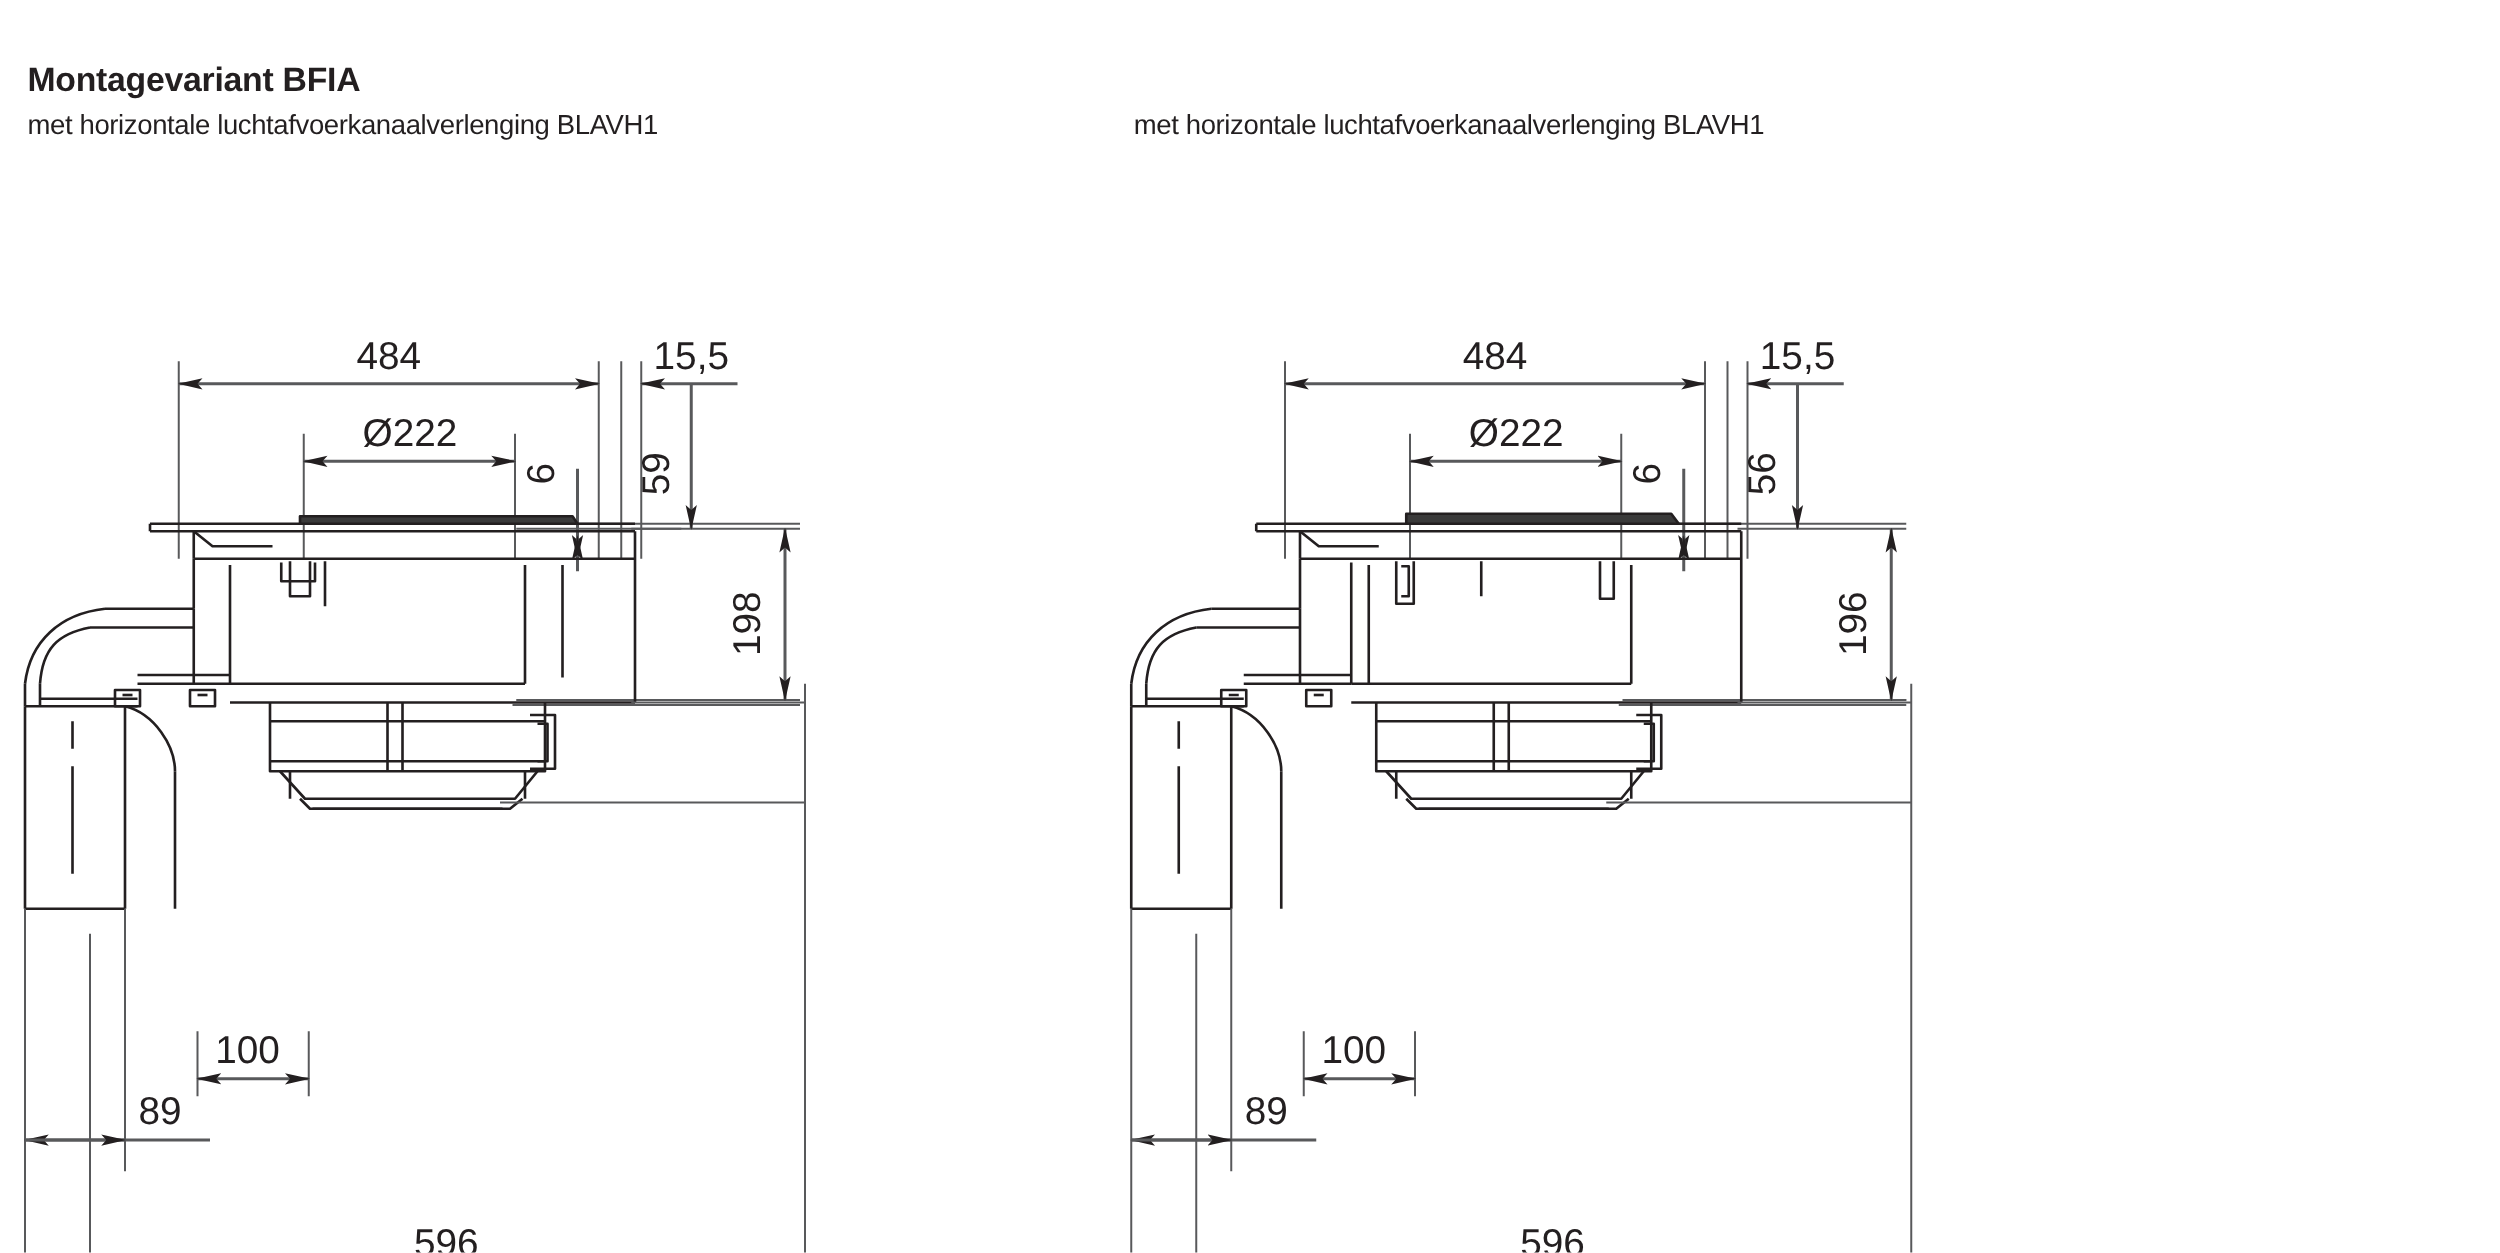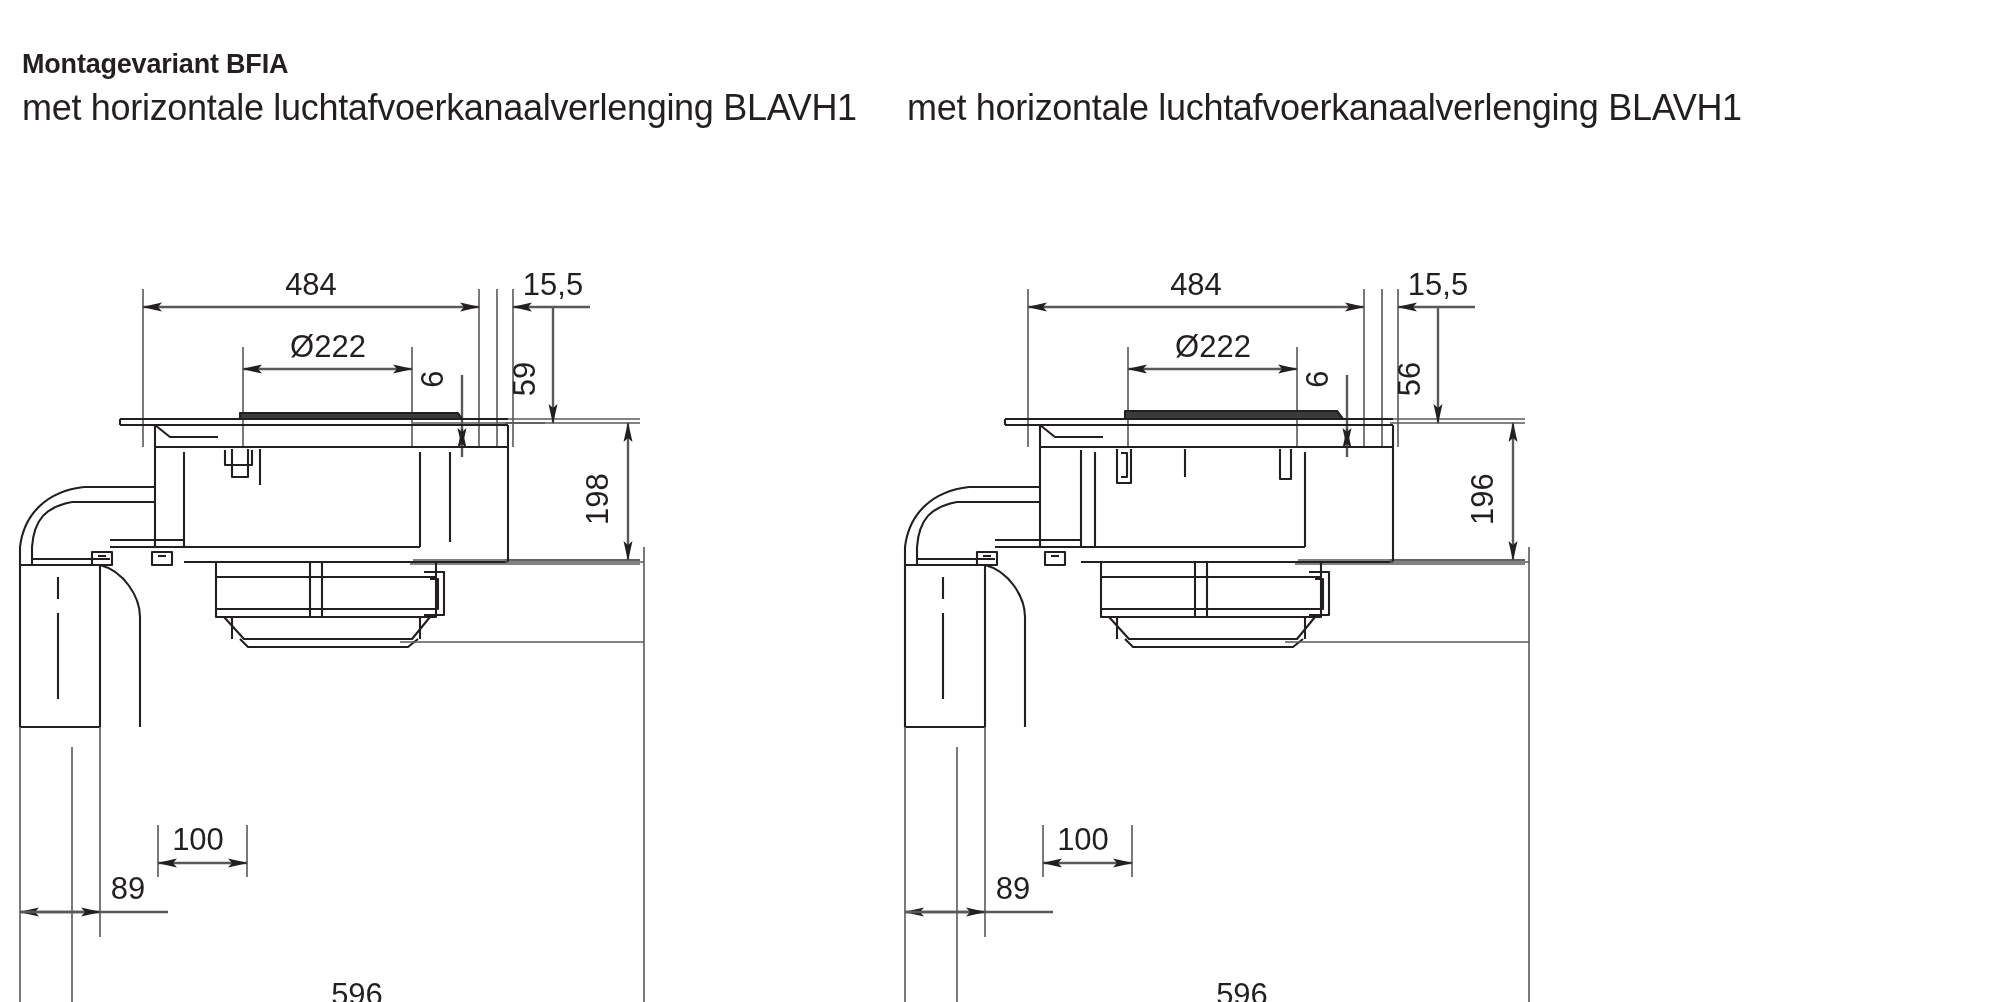--- a/index.html
+++ b/index.html
@@ -33,21 +33,21 @@
     font-size: 27px;
     font-weight: bold;
     color: #231f20;
     letter-spacing: -0.2px;
     white-space: nowrap;
   }
   .hdr-sub {
     position: absolute;
     left: 22px;
     top: 40px;
-    font-size: 36px;
+    font-size: 22px;
     font-weight: normal;
     color: #231f20;
     letter-spacing: -0.3px;
     white-space: nowrap;
   }
   .drawing {
     position: absolute;
     left: 0;
     top: 100px;
     width: 1000px;

